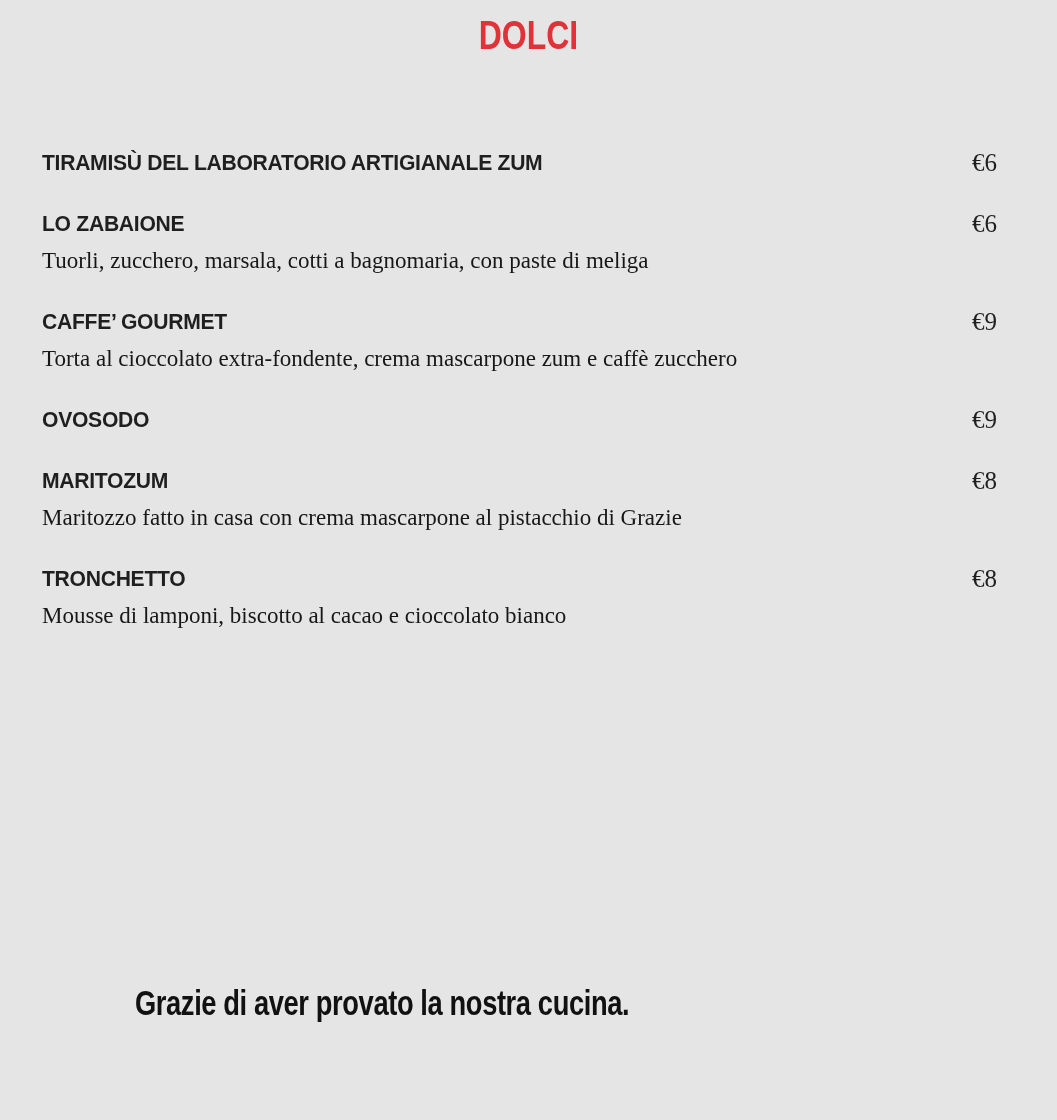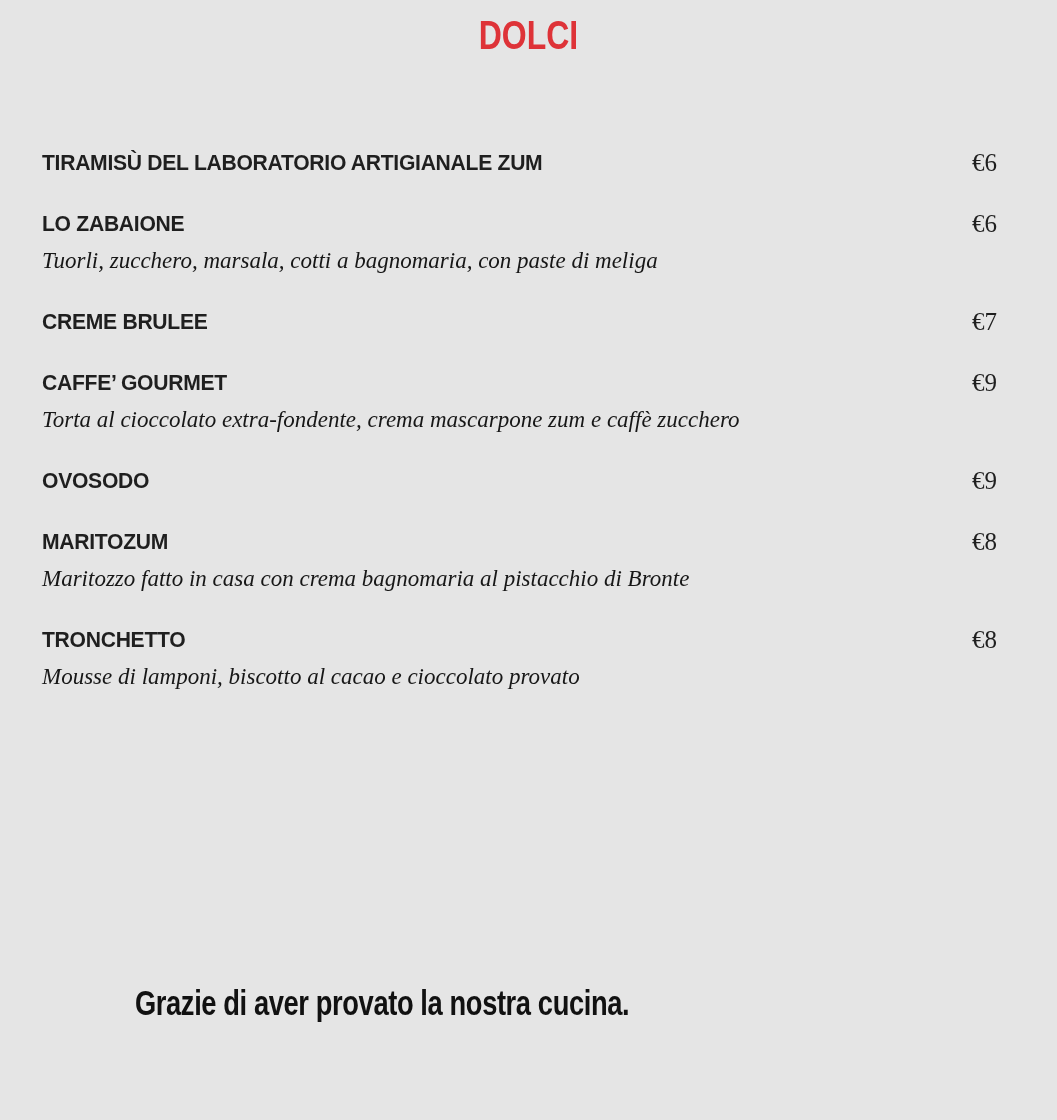--- a/index.html
+++ b/index.html
@@ -54,21 +54,20 @@
     line-height: 28px;
     white-space: nowrap;
   }
   .item-desc {
     margin-top: 9px;
     font-family: "Liberation Serif", serif;
     font-size: 23px;
     color: #171717;
     line-height: 28px;
     letter-spacing: 0px;
-    font-style: italic;
   }
   .item-desc:empty { display: none; margin: 0; }
   .footer-note {
     position: absolute;
     left: 135px;
     top: 983px;
     font-size: 35px;
     font-weight: 700;
     letter-spacing: -0.5px;
     color: #111111;
@@ -95,27 +94,20 @@
     </div>
 
     <div class="menu-item">
       <div class="item-row">
         <div class="item-name">LO ZABAIONE</div>
         <div class="item-price">€6</div>
       </div>
       <div class="item-desc">Tuorli, zucchero, marsala, cotti a bagnomaria, con paste di meliga</div>
     </div>
 
-    <div class="menu-item">
-      <div class="item-row">
-        <div class="item-name">CREME BRULEE</div>
-        <div class="item-price">€7</div>
-      </div>
-
-    </div>
 
     <div class="menu-item">
       <div class="item-row">
         <div class="item-name">CAFFE’ GOURMET</div>
         <div class="item-price">€9</div>
       </div>
       <div class="item-desc">Torta al cioccolato extra-fondente, crema mascarpone zum e caffè zucchero</div>
     </div>
 
     <div class="menu-item">
@@ -123,28 +115,28 @@
         <div class="item-name">OVOSODO</div>
         <div class="item-price">€9</div>
       </div>
     </div>
 
     <div class="menu-item">
       <div class="item-row">
         <div class="item-name">MARITOZUM</div>
         <div class="item-price">€8</div>
       </div>
-      <div class="item-desc">Maritozzo fatto in casa con crema bagnomaria al pistacchio di Bronte</div>
+      <div class="item-desc">Maritozzo fatto in casa con crema mascarpone al pistacchio di Grazie</div>
     </div>
 
     <div class="menu-item">
       <div class="item-row">
         <div class="item-name">TRONCHETTO</div>
         <div class="item-price">€8</div>
       </div>
-      <div class="item-desc">Mousse di lamponi, biscotto al cacao e cioccolato provato</div>
+      <div class="item-desc">Mousse di lamponi, biscotto al cacao e cioccolato bianco</div>
     </div>
 
   </div>
 
   <div class="footer-note">Grazie di aver provato la nostra cucina.</div>
 
 </div>
 
 </body></html>

